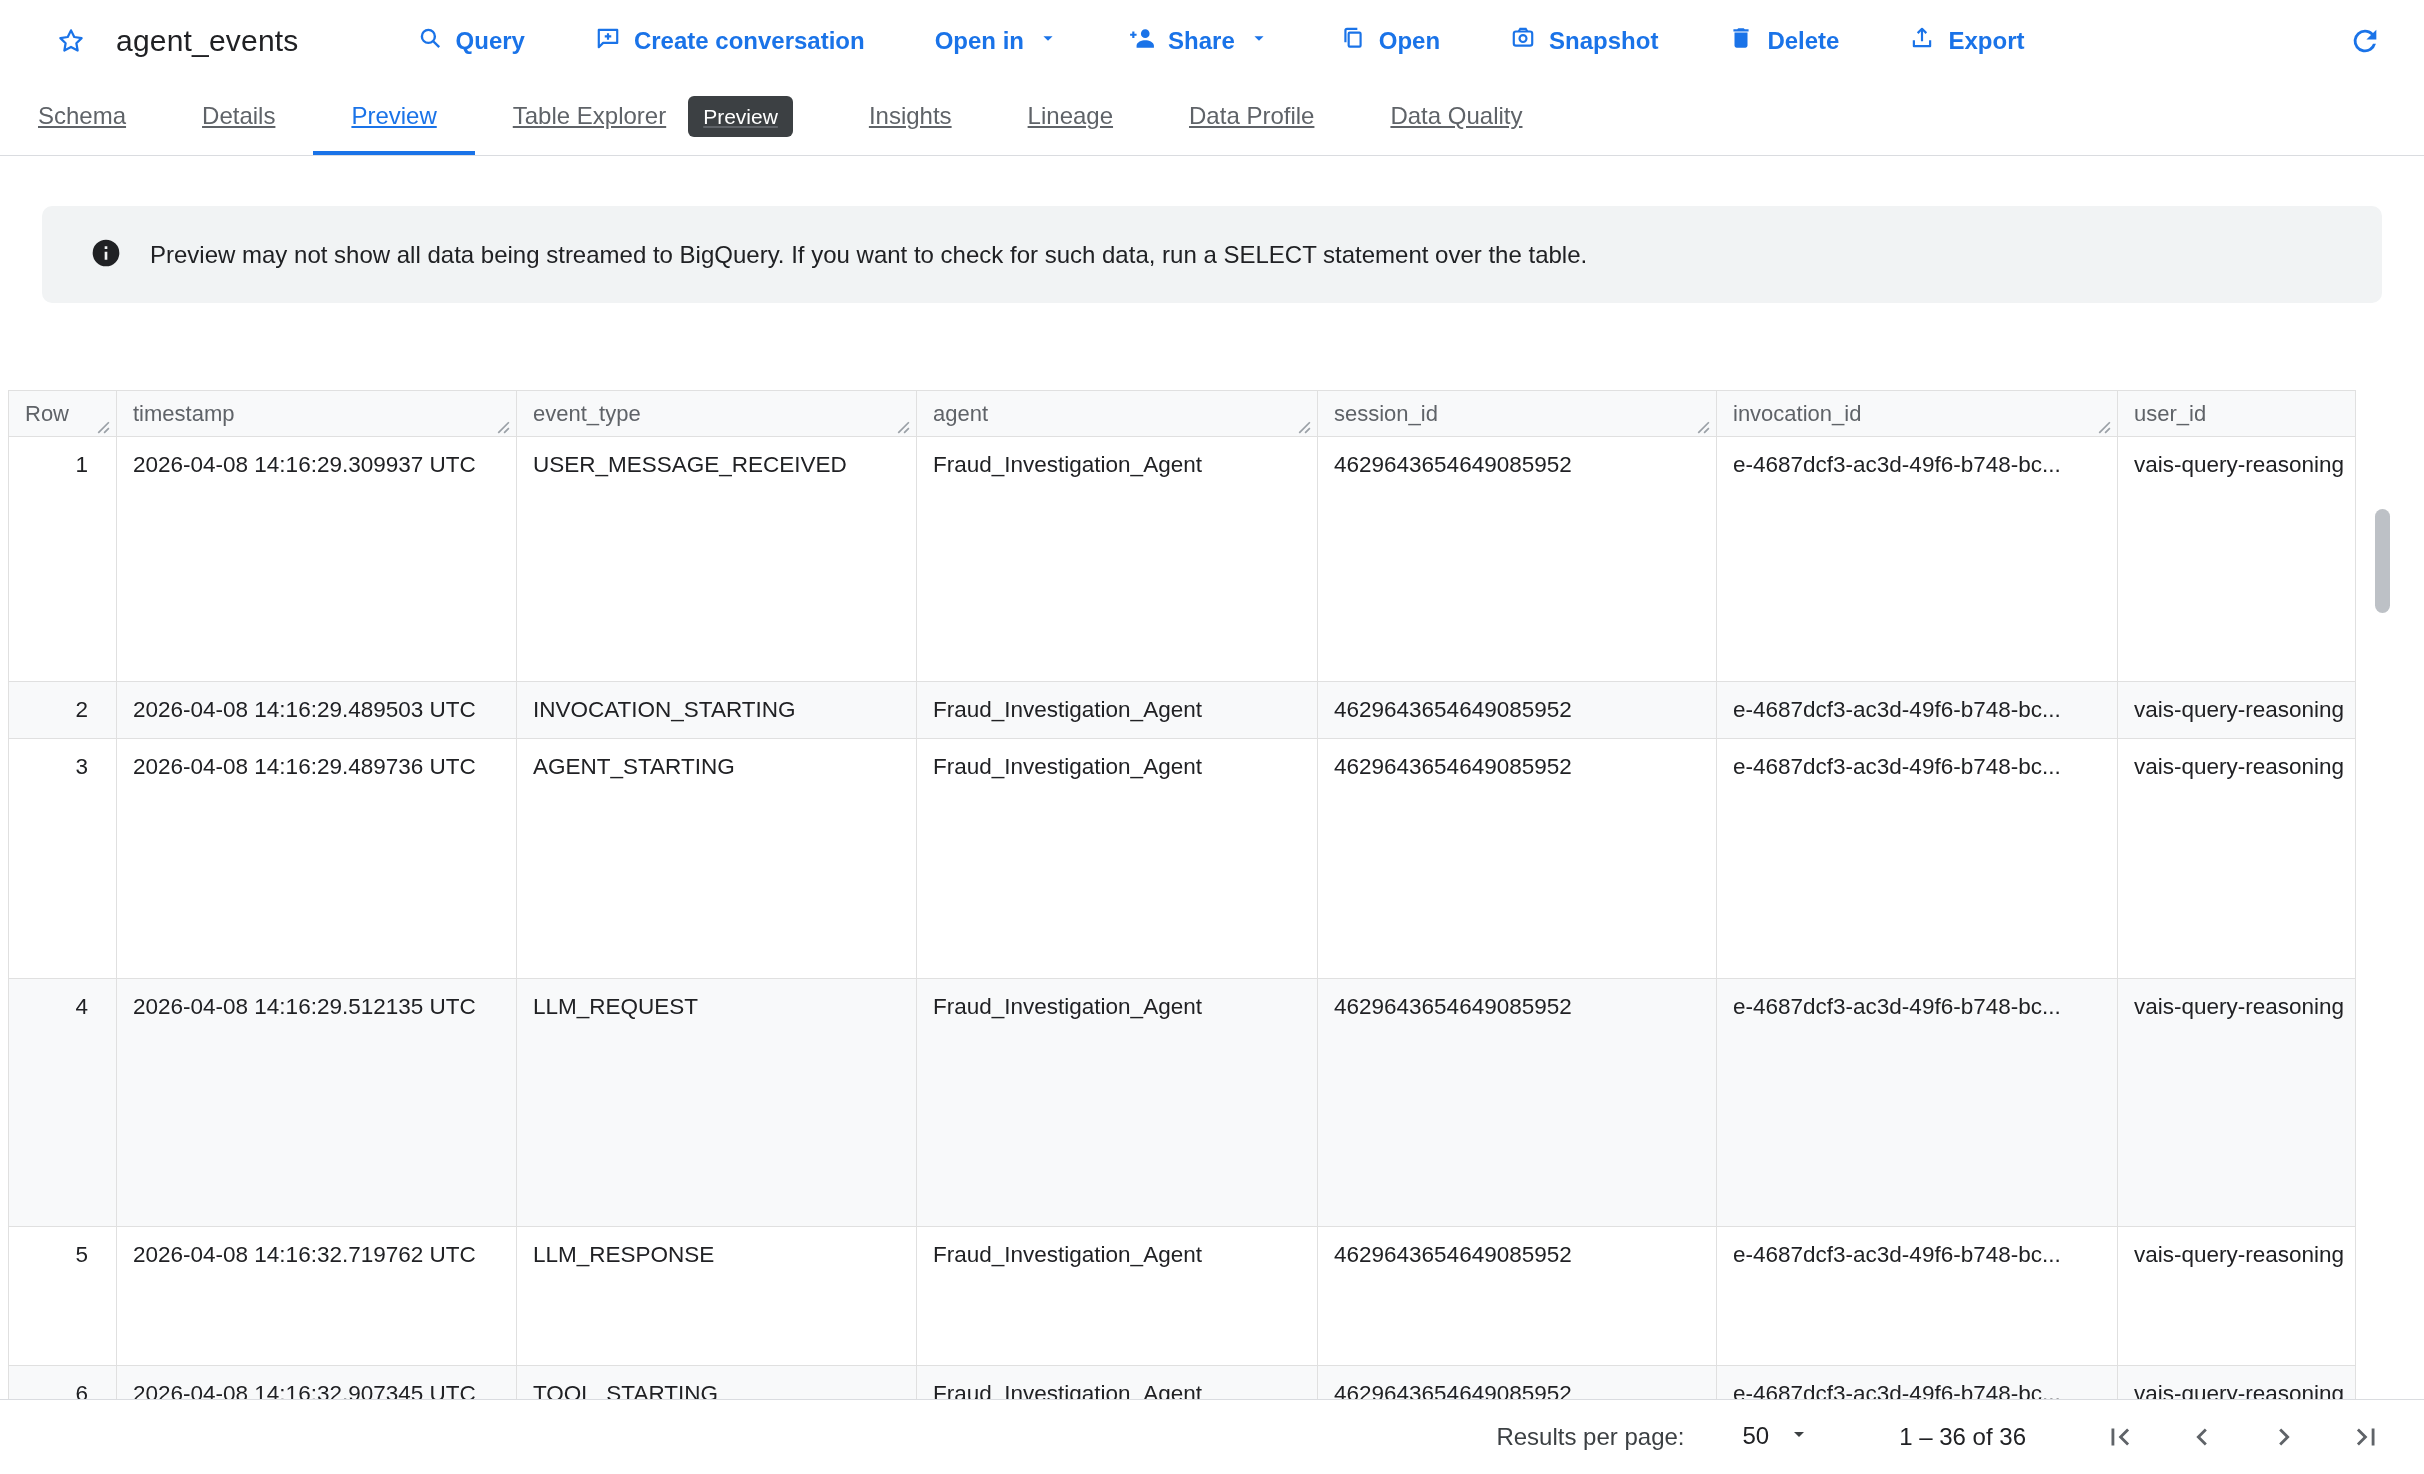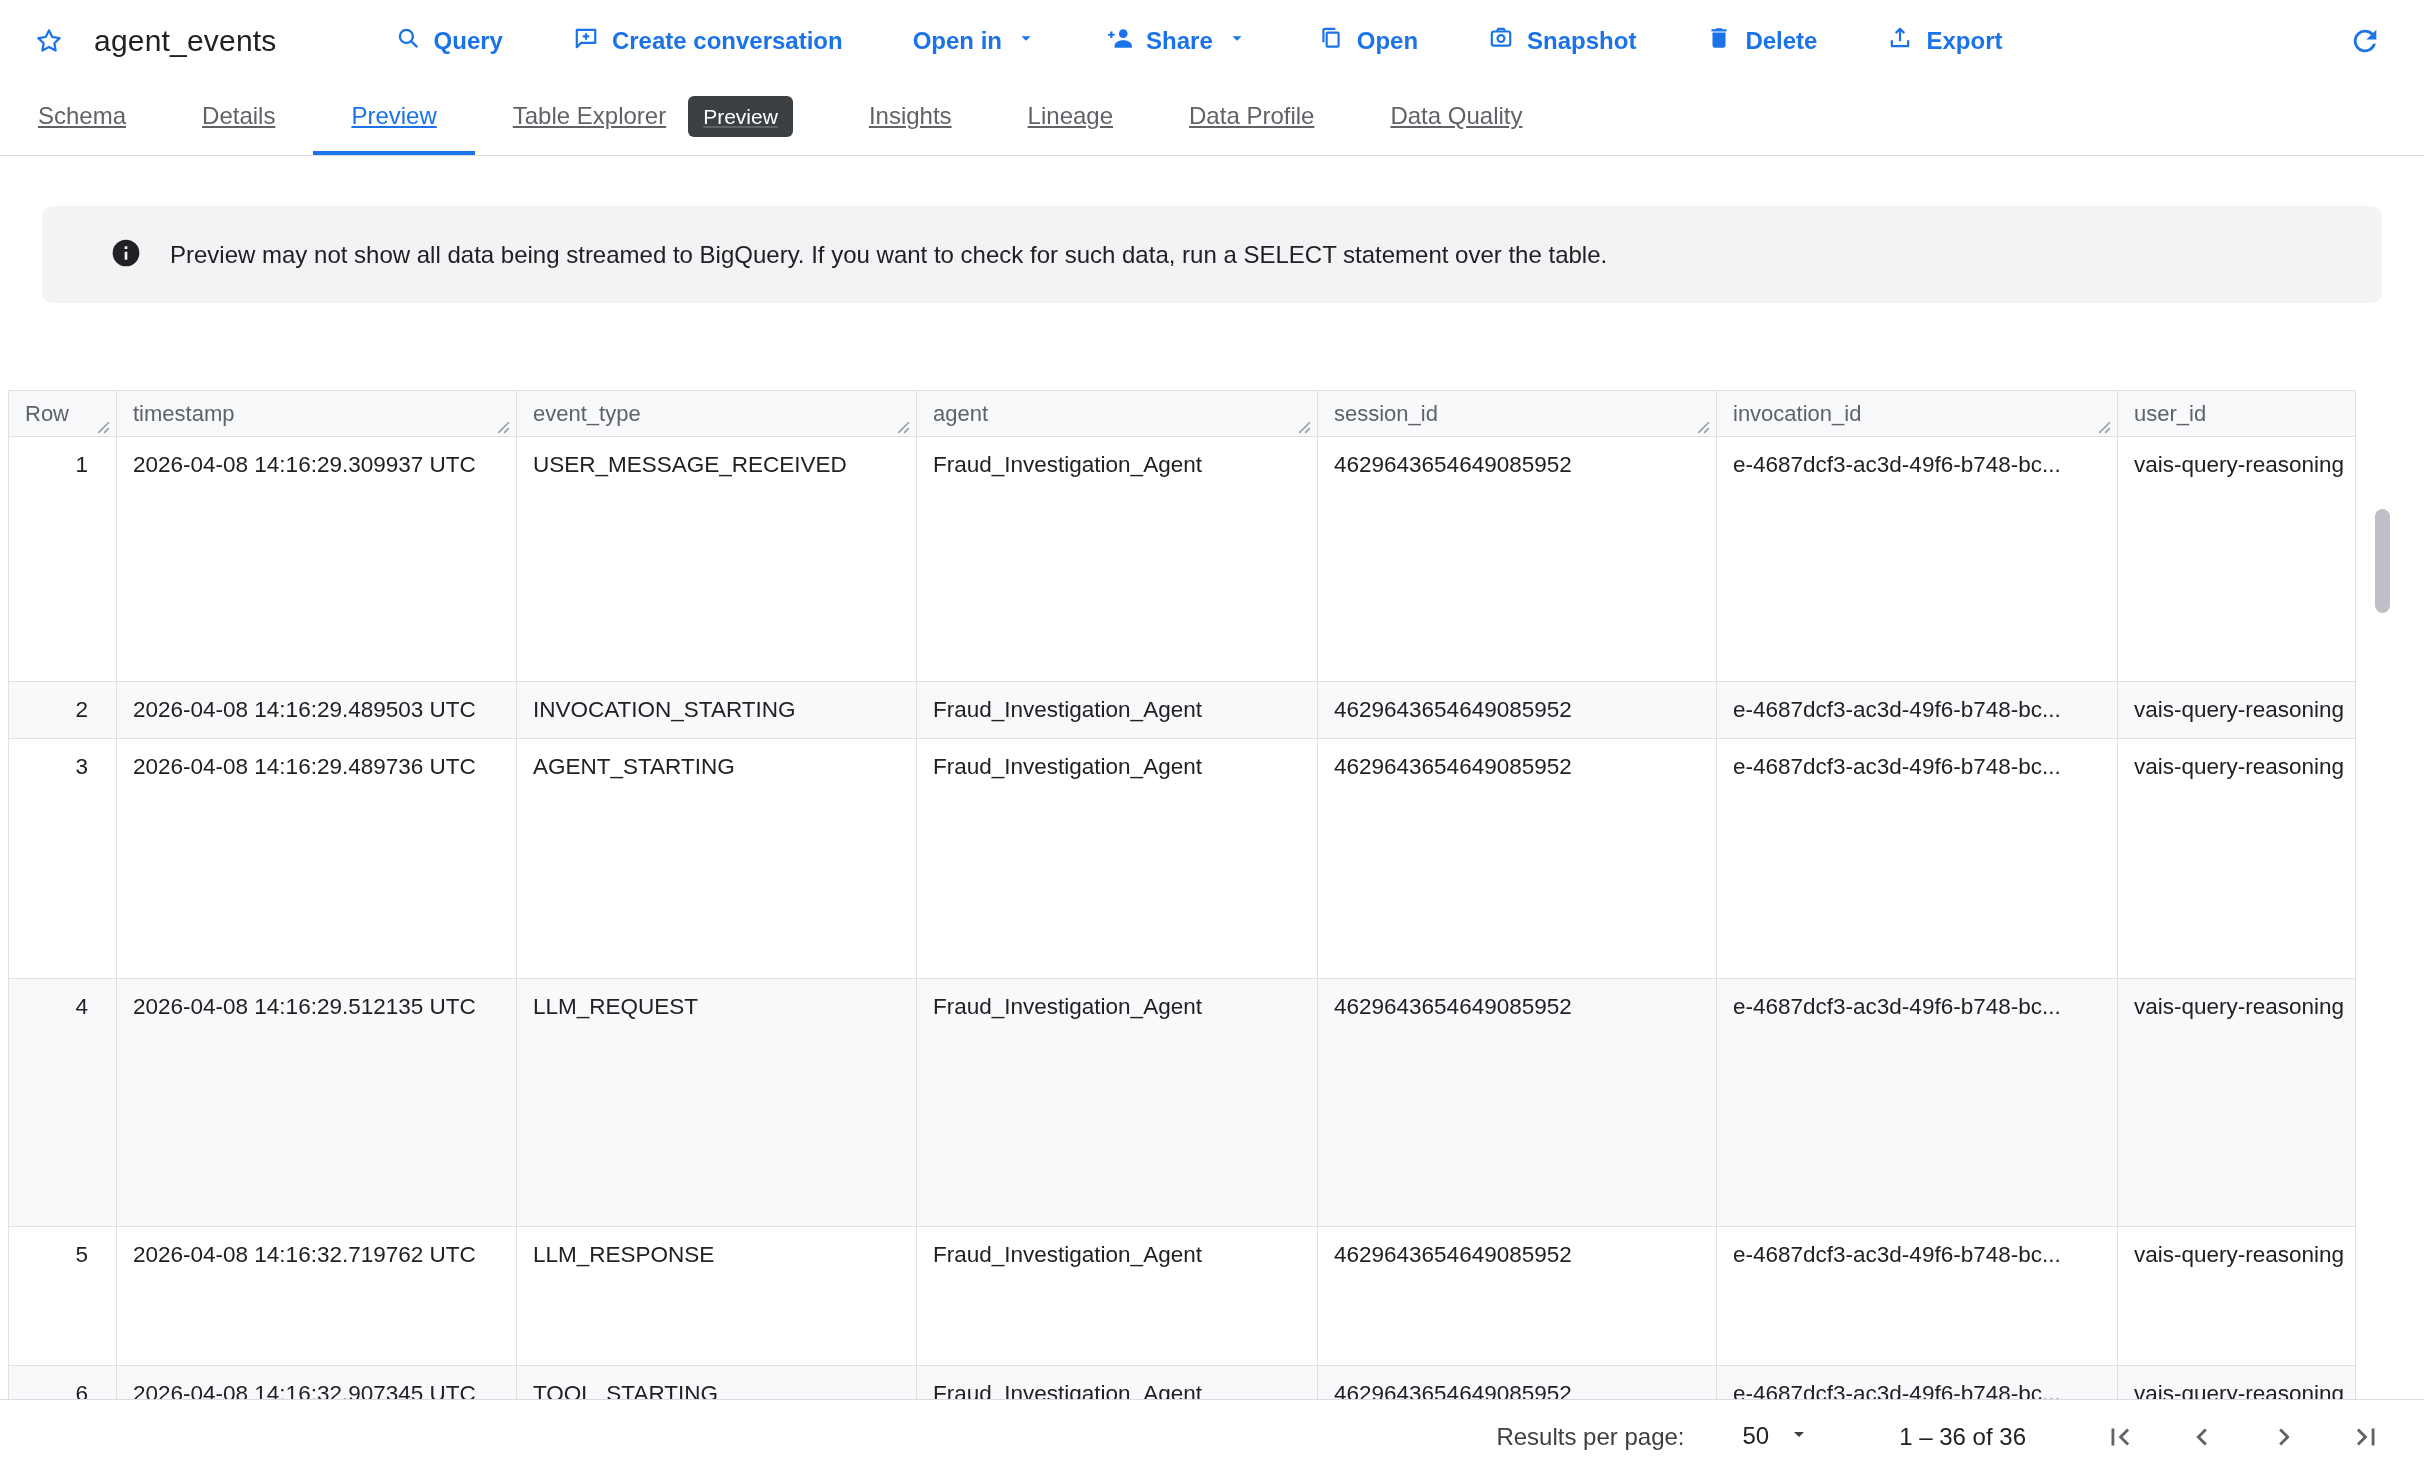--- a/index.html
+++ b/index.html
@@ -3,39 +3,39 @@
 <meta charset="utf-8">
 <style>
   * { box-sizing: border-box; }
   html,body { margin:0; padding:0; }
   body {
     width:2424px; height:1474px; position:relative; overflow:hidden;
     background:#fff; font-family:"Liberation Sans", sans-serif; color:#202124;
   }
 
   
-  .toolbar { display:flex; align-items:center; height:81px; padding-left:34px; }
+  .toolbar { display:flex; align-items:center; height:81px; padding-left:56px; }
   .icon-btn { display:inline-flex; align-items:center; justify-content:center; cursor:pointer; }
   .app-title { font-size:30px; font-weight:400; color:#202124; margin:0 0 0 30px; letter-spacing:.2px; }
   .toolbar-actions { display:flex; align-items:center; gap:70px; margin-left:118px; }
   .action { display:flex; align-items:center; gap:13px; color:#1a73e8; font-size:24px; font-weight:700; cursor:pointer; white-space:nowrap; }
   .action svg { flex:0 0 auto; }
   .refresh { margin-left:auto; margin-right:42px; }
 
   
   .tabbar { display:flex; align-items:stretch; height:75px; border-bottom:1px solid #dadce0; }
   .tab { display:flex; align-items:center; padding:0 38px; font-size:24px; font-weight:500;
          color:#5f6368; cursor:pointer; border-bottom:4px solid transparent; white-space:nowrap;text-decoration:underline; }
   .tab.active { color:#1a73e8; border-bottom-color:#1a73e8; }
   .badge { background:#3c4043; color:#fff; font-size:21px; font-weight:400; line-height:1;
            padding:10px 15px; border-radius:6px; margin-left:22px; }
 
   
   .banner { margin:50px 42px 0; height:97px; background:#f1f3f4; border-radius:10px;
-            display:flex; align-items:center; padding-left:68px; }
+            display:flex; align-items:center; padding-left:48px; }
   .banner-text { margin-left:28px; font-size:24px; color:#202124; }
 
   
   .table-wrap { margin-top:87px; margin-left:8px; width:2348px; height:1009px; overflow:hidden; position:relative; }
   table { border-collapse:collapse; table-layout:fixed; width:2347px; border-left:1px solid #e0e0e0; }
   col.c-row { width:108px; } col.c-ts { width:400px; } col.c-et { width:400px; }
   col.c-ag { width:401px; } col.c-si { width:399px; } col.c-ii { width:401px; } col.c-ui { width:238px; }
   th { height:46px; background:#f8f9fa; font-weight:400; font-size:22px; color:#5f6368; text-align:left;
        padding:0 16px; position:relative; border:1px solid #e0e0e0; border-left:none; white-space:nowrap; overflow:hidden; }
   th:first-child { border-left:1px solid #e0e0e0; }

